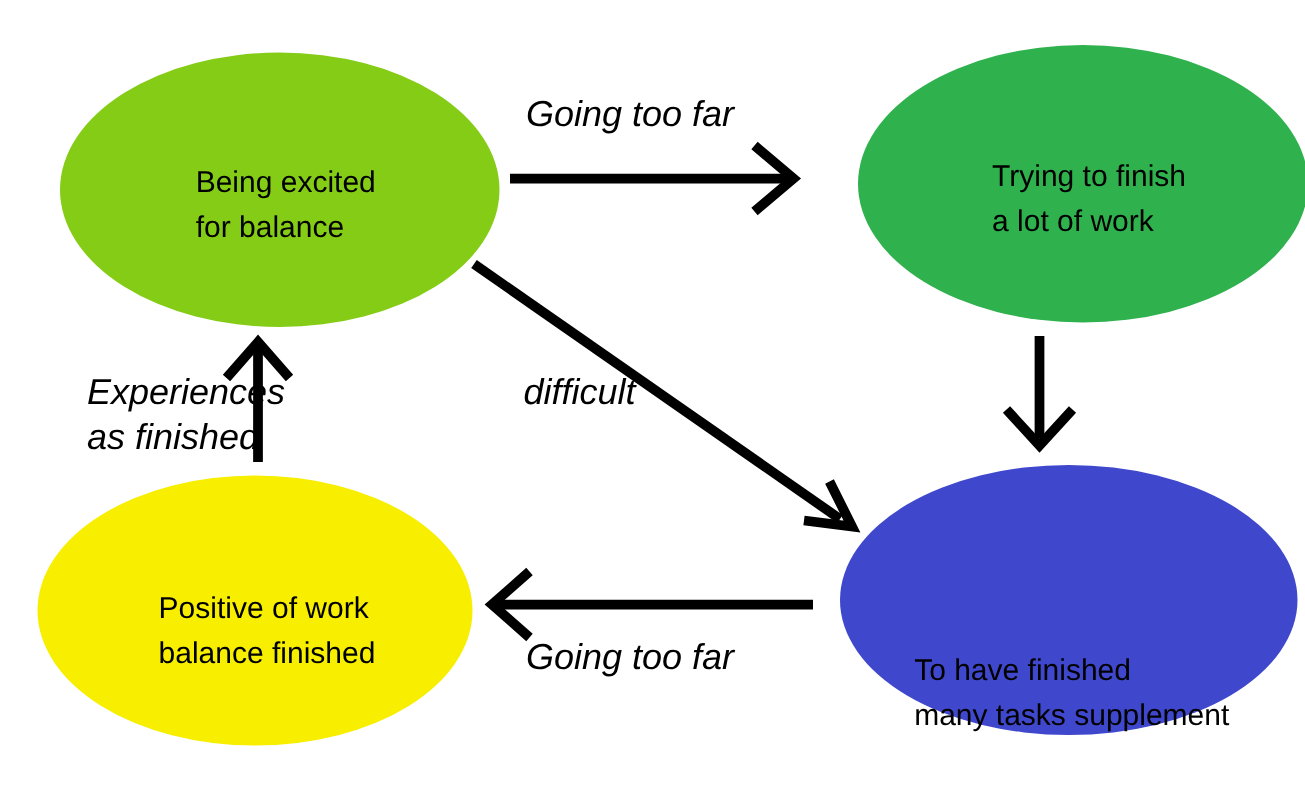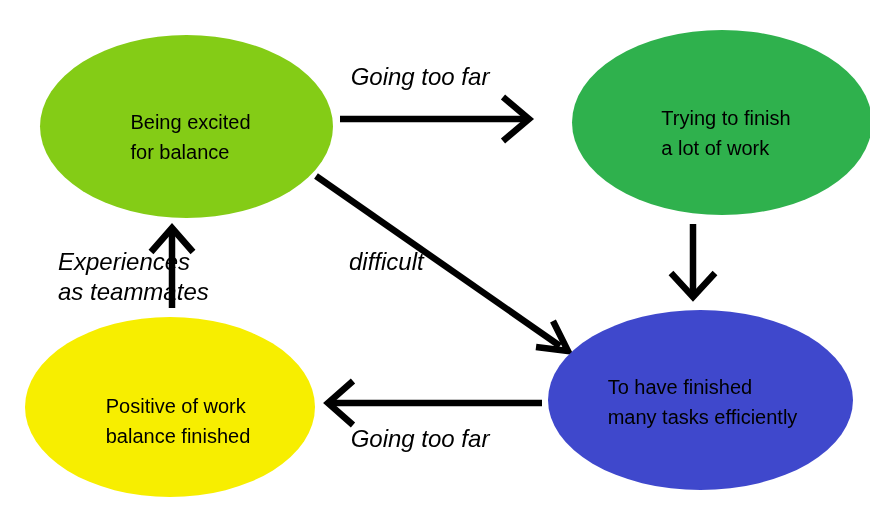--- a/index.html
+++ b/index.html
@@ -32,21 +32,21 @@
   }
   .node-text {
     font-size: 20px;
     line-height: 30px;
     text-align: left;
     white-space: nowrap;
   }
   .node-text span { display: block; }
   .node-red    { left: 40px;  top: 35px;  width: 293px; height: 183px; }
   .node-green  { left: 572px; top: 30px;  width: 300px; height: 185px; }
-  .node-blue   { left: 548px; top: 310px; width: 305px; height: 180px; }
+  .node-blue   { left: 560px; top: 310px; width: 305px; height: 180px; align-items: flex-end; }
   .node-yellow { left: 25px;  top: 317px; width: 290px; height: 180px; }
   .node-red .node-text    { transform: translate(4px, 10px); }
   .node-green .node-text  { transform: translate(4px, 10px); }
   .node-blue .node-text   { transform: translate(2px, 2px); }
   .node-yellow .node-text { transform: translate(8px, 14px); }
   .edge-label {
     position: absolute;
     font-size: 24px;
     line-height: 30px;
     font-style: italic;
@@ -104,21 +104,21 @@
   <div class="node node-green" style="background-color: rgb(47, 177, 77);">
     <div class="node-text">
       <span>Trying to finish</span>
       <span>a lot of work</span>
     </div>
   </div>
 
   <div class="node node-blue" style="background-color: rgb(63, 72, 204);">
     <div class="node-text">
       <span>To have finished</span>
-      <span>many tasks efficiently</span>
+      <span>many tasks supplement</span>
     </div>
   </div>
 
   <div class="node node-yellow" style="background-color: rgb(247, 238, 0);">
     <div class="node-text">
       <span>Positive of work</span>
       <span>balance finished</span>
     </div>
   </div>
 
@@ -130,16 +130,16 @@
   <div class="edge-label lbl-supplement">
     <span>difficult</span>
   </div>
 
   <div class="edge-label lbl-going-bottom">
     <span>Going too far</span>
   </div>
 
   <div class="edge-label lbl-experiences">
     <span>Experiences</span>
-    <span>as teammates</span>
+    <span>as finished</span>
   </div>
 
 </div>
 
 </body></html>

